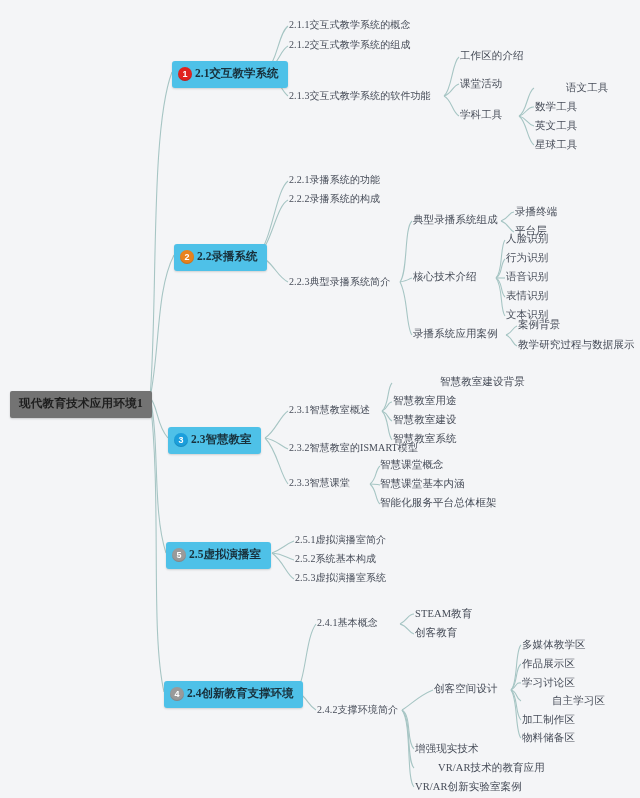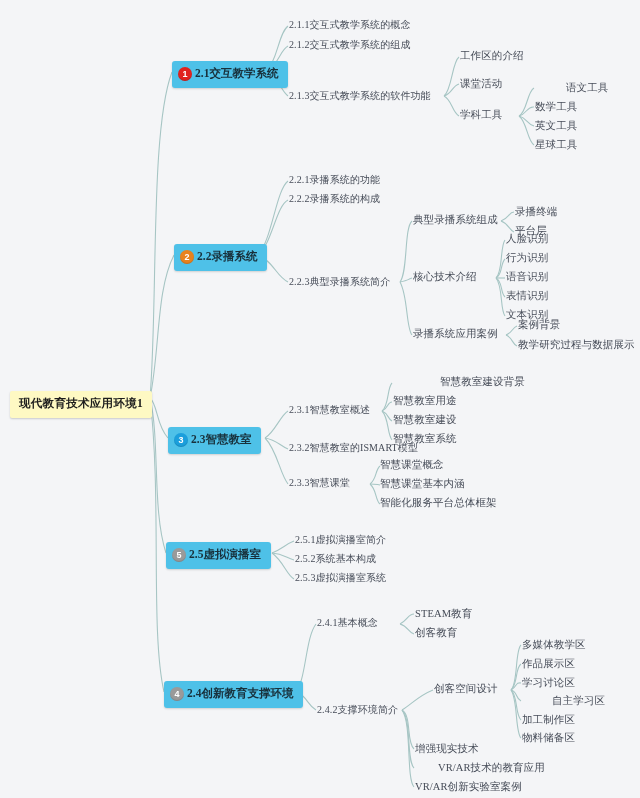--- a/index.html
+++ b/index.html
@@ -159,21 +159,21 @@
 
       <path d="M511,690 C518,684 515,650 521,645"></path>
       <path d="M511,690 C518,684 515,668 521,664"></path>
       <path d="M511,690 C518,686 515,682 521,683"></path>
       <path d="M511,690 C518,692 515,698 521,701"></path>
       <path d="M511,690 C518,696 515,714 521,720"></path>
       <path d="M511,690 C518,700 515,732 521,738"></path>
     </g>
   </svg>
 
-  <div class="node root" style="left: 10px; top: 391px; background: #fef9c3;">
+  <div class="node root" style="left: 10px; top: 391px; background: #737373;">
     <span>现代教育技术应用环境1</span>
   </div>
 
   <div class="node branch" style="left: 172px; top: 61px; background: rgb(78, 193, 232);">
     <span class="badge" style="background:#e0231f">1</span>
     <span class="branch-label">2.1交互教学系统</span>
   </div>
 
   <div class="node branch" style="left: 174px; top: 244px; background: rgb(78, 193, 232);">
     <span class="badge" style="background:#e8821e">2</span>

